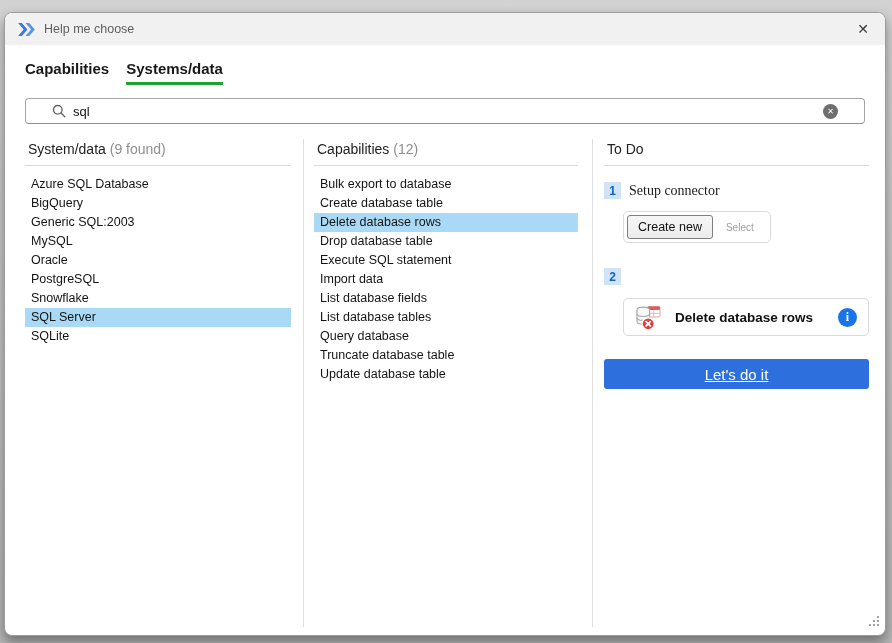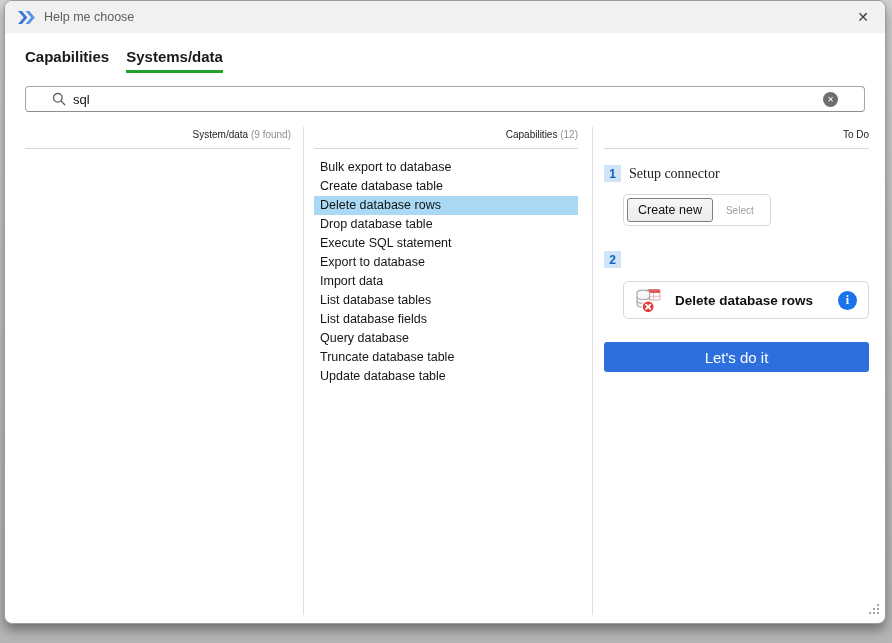--- a/index.html
+++ b/index.html
@@ -3,21 +3,21 @@
 <meta charset="utf-8">
 <style>
   html,body{margin:0;padding:0;}
   body{
     width:892px;height:643px;position:relative;
     background:linear-gradient(#d2d2d2,#b5b5b5);
     font-family:"Liberation Sans",sans-serif;
     -webkit-font-smoothing:antialiased;
   }
   .dialog{
-    position:absolute;left:4px;top:0;width:882px;height:624px;
+    position:absolute;left:4px;top:12px;width:882px;height:624px;
     background:#fff;border:1px solid #9c9c9c;border-radius:8px;
     box-shadow:0 6px 12px rgba(0,0,0,.38);
     overflow:hidden;display:flex;flex-direction:column;box-sizing:border-box;
   }
   
   .titlebar{height:32px;flex:0 0 auto;background:#f1f1f1;display:flex;align-items:center;padding:0 6px 0 12px;}
   .title-icon{display:flex;align-items:center;margin-right:9px;}
   .title-text{font-size:12.5px;color:#5e5e5e;}
   .close-btn{margin-left:auto;width:32px;height:28px;display:flex;align-items:center;justify-content:center;
     font-size:14px;color:#3b3b3b;cursor:default;}
@@ -32,21 +32,21 @@
   .search-icon{display:flex;align-items:center;margin-right:7px;}
   .search-input{border:none;outline:none;flex:1;font-size:13px;color:#111;font-family:"Liberation Sans",sans-serif;padding:0;background:transparent;}
   .clear-btn{width:15px;height:15px;border-radius:50%;background:#6e6e6e;color:#fff;font-size:8px;
     display:flex;align-items:center;justify-content:center;flex:0 0 auto;}
   
   .columns{flex:1;display:flex;margin:15px 0 8px;min-height:0;}
   .col{box-sizing:border-box;}
   .col-1{width:299px;border-right:1px solid #dedede;padding:0 12px 0 20px;}
   .col-2{width:289px;border-right:1px solid #dedede;padding:0 14px 0 10px;}
   .col-3{flex:1;padding:0 16px 0 11px;display:flex;flex-direction:column;}
-  .col-header{font-size:10px;color:#222;padding:2px 0 0 3px;text-align:right;}
+  .col-header{font-size:14px;color:#222;padding:2px 0 0 3px;}
   .col-header .count{color:#8f8f8f;}
   .col-hr{border:none;border-top:1px solid #d9d9d9;margin:8px 0 0;}
   .list{margin-top:9px;}
   .list-item{height:19px;line-height:19px;font-size:12.5px;color:#141414;padding-left:6px;white-space:nowrap;}
   .list-item.selected{background:var(--selection,#a9d9f5);}
   
   .step{display:flex;align-items:center;margin-top:16px;}
   .step-2{margin-top:25px;}
   .step-badge{width:17px;height:17px;background:var(--badge-bg,#cfe4f7);color:var(--badge-text,#1761c0);
     font-weight:700;font-size:12px;display:flex;align-items:center;justify-content:center;flex:0 0 auto;}
@@ -57,21 +57,21 @@
     padding:4px 10px;font-size:12.5px;color:#111;}
   .btn-select{padding:4px 13px;font-size:10px;color:#9d9d9d;}
   .action-card{margin:13px 0 0 19px;height:38px;border:1px solid #d9d9d9;border-radius:5px;
     display:flex;align-items:center;padding:0 11px;box-sizing:border-box;}
   .card-icon{display:flex;align-items:center;}
   .card-label{margin-left:13px;font-size:13.5px;font-weight:700;color:#101010;}
   .info-icon{margin-left:auto;width:19px;height:19px;background:var(--info-blue,#1a73e8);color:#fff;border-radius:50%;
     font-size:12px;font-weight:700;font-family:"Liberation Serif",serif;
     display:flex;align-items:center;justify-content:center;}
   .cta{margin-top:23px;height:30px;background:var(--cta-blue,#2d6fdd);border-radius:3px;color:#fff;font-size:15px;
-    display:flex;align-items:center;justify-content:center;}
+    display:flex;align-items:center;justify-content:center;text-decoration:underline;}
   .resize-grip{position:absolute;right:5px;bottom:4px;}
 </style>
 </head>
 <body>
 
 <div class="dialog">
 
   <div class="titlebar">
     <span class="title-icon">
       <svg width="18" height="13" viewBox="0 0 19 14">
@@ -102,38 +102,48 @@
     </div>
 
     <div class="columns">
 
       <div class="col col-1">
         <div class="col-header">
           <span>System/data</span>
           <span class="count">(9 found)</span>
         </div>
         <hr class="col-hr">
+        <div class="list" id="systems-list">
+            <div class="list-item">Azure SQL Database</div>
+            <div class="list-item">BigQuery</div>
+            <div class="list-item">Generic SQL:2003</div>
+            <div class="list-item">MySQL</div>
+            <div class="list-item">Oracle</div>
+            <div class="list-item">PostgreSQL</div>
+            <div class="list-item">Snowflake</div>
+            <div class="list-item selected">SQL Server</div>
+            <div class="list-item">SQLite</div>
+          </div>
       </div>
 
       <div class="col col-2">
         <div class="col-header">
           <span>Capabilities</span>
           <span class="count">(12)</span>
         </div>
         <hr class="col-hr">
         <div class="list" id="capabilities-list">
             <div class="list-item">Bulk export to database</div>
             <div class="list-item">Create database table</div>
             <div class="list-item selected">Delete database rows</div>
             <div class="list-item">Drop database table</div>
             <div class="list-item">Execute SQL statement</div>
-            <div class="list-item">Export to database</div>
             <div class="list-item">Import data</div>
+            <div class="list-item">List database fields</div>
             <div class="list-item">List database tables</div>
-            <div class="list-item">List database fields</div>
             <div class="list-item">Query database</div>
             <div class="list-item">Truncate database table</div>
             <div class="list-item">Update database table</div>
           </div>
       </div>
 
       <div class="col col-3">
         <div class="col-header">
           <span>To Do</span>
         </div>

